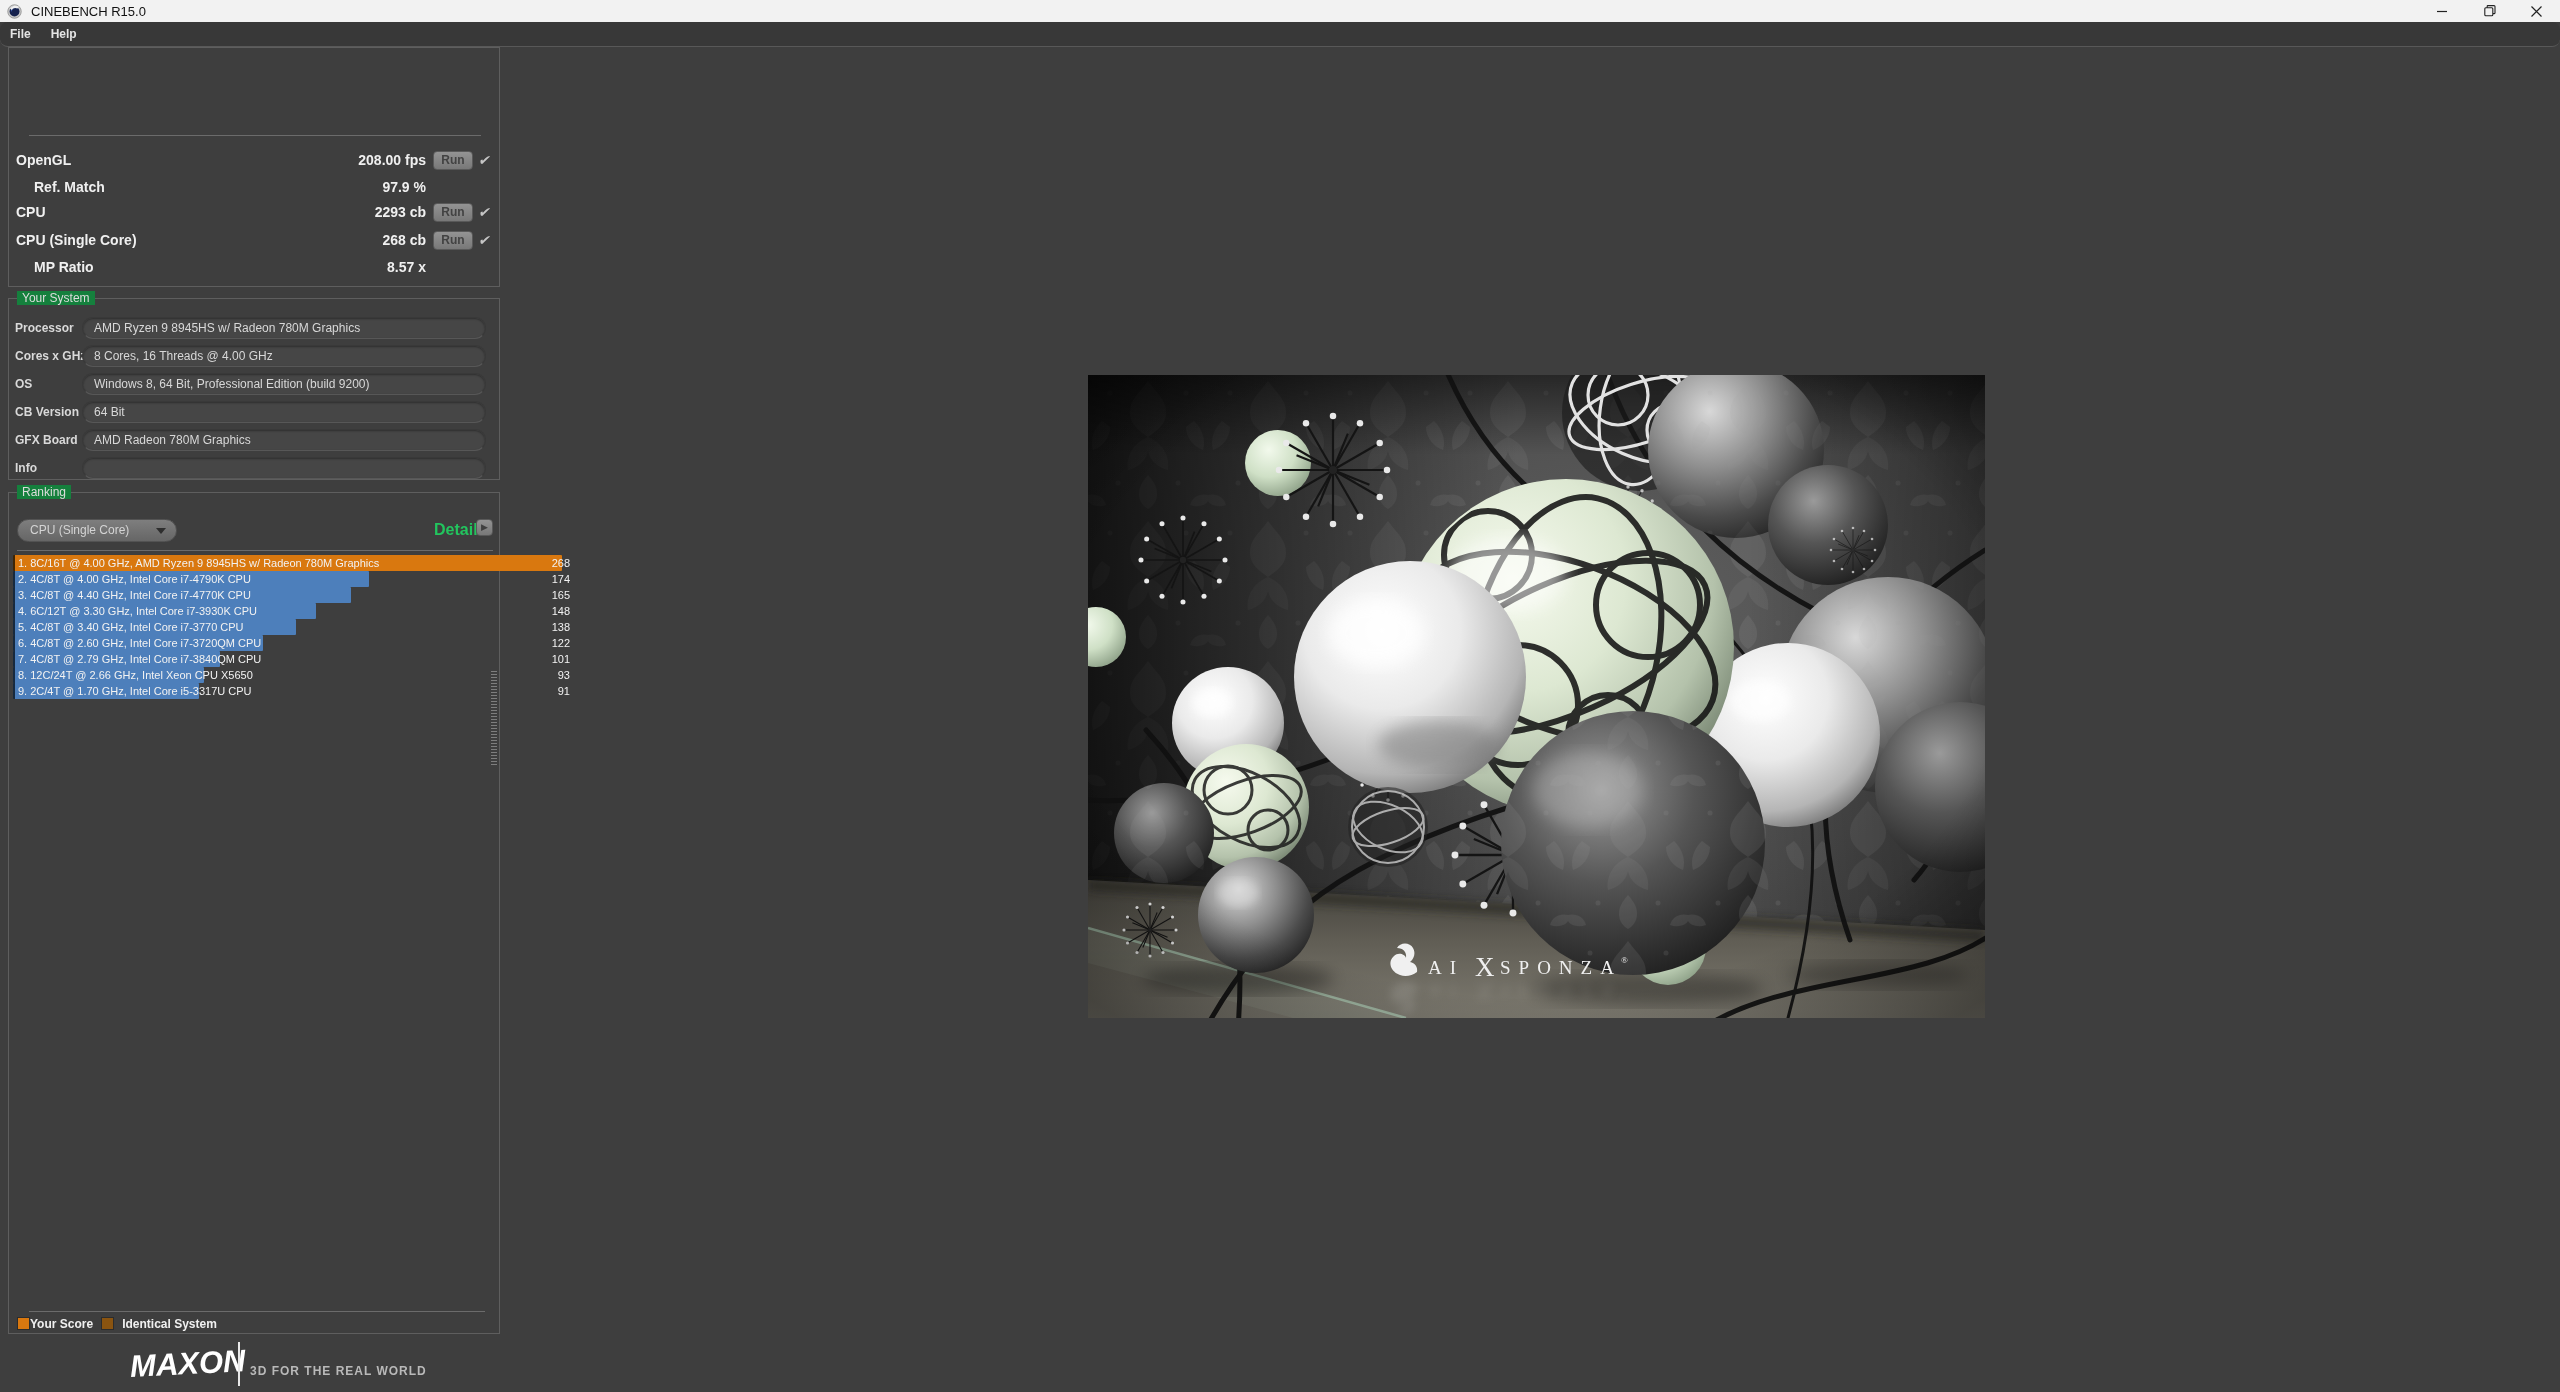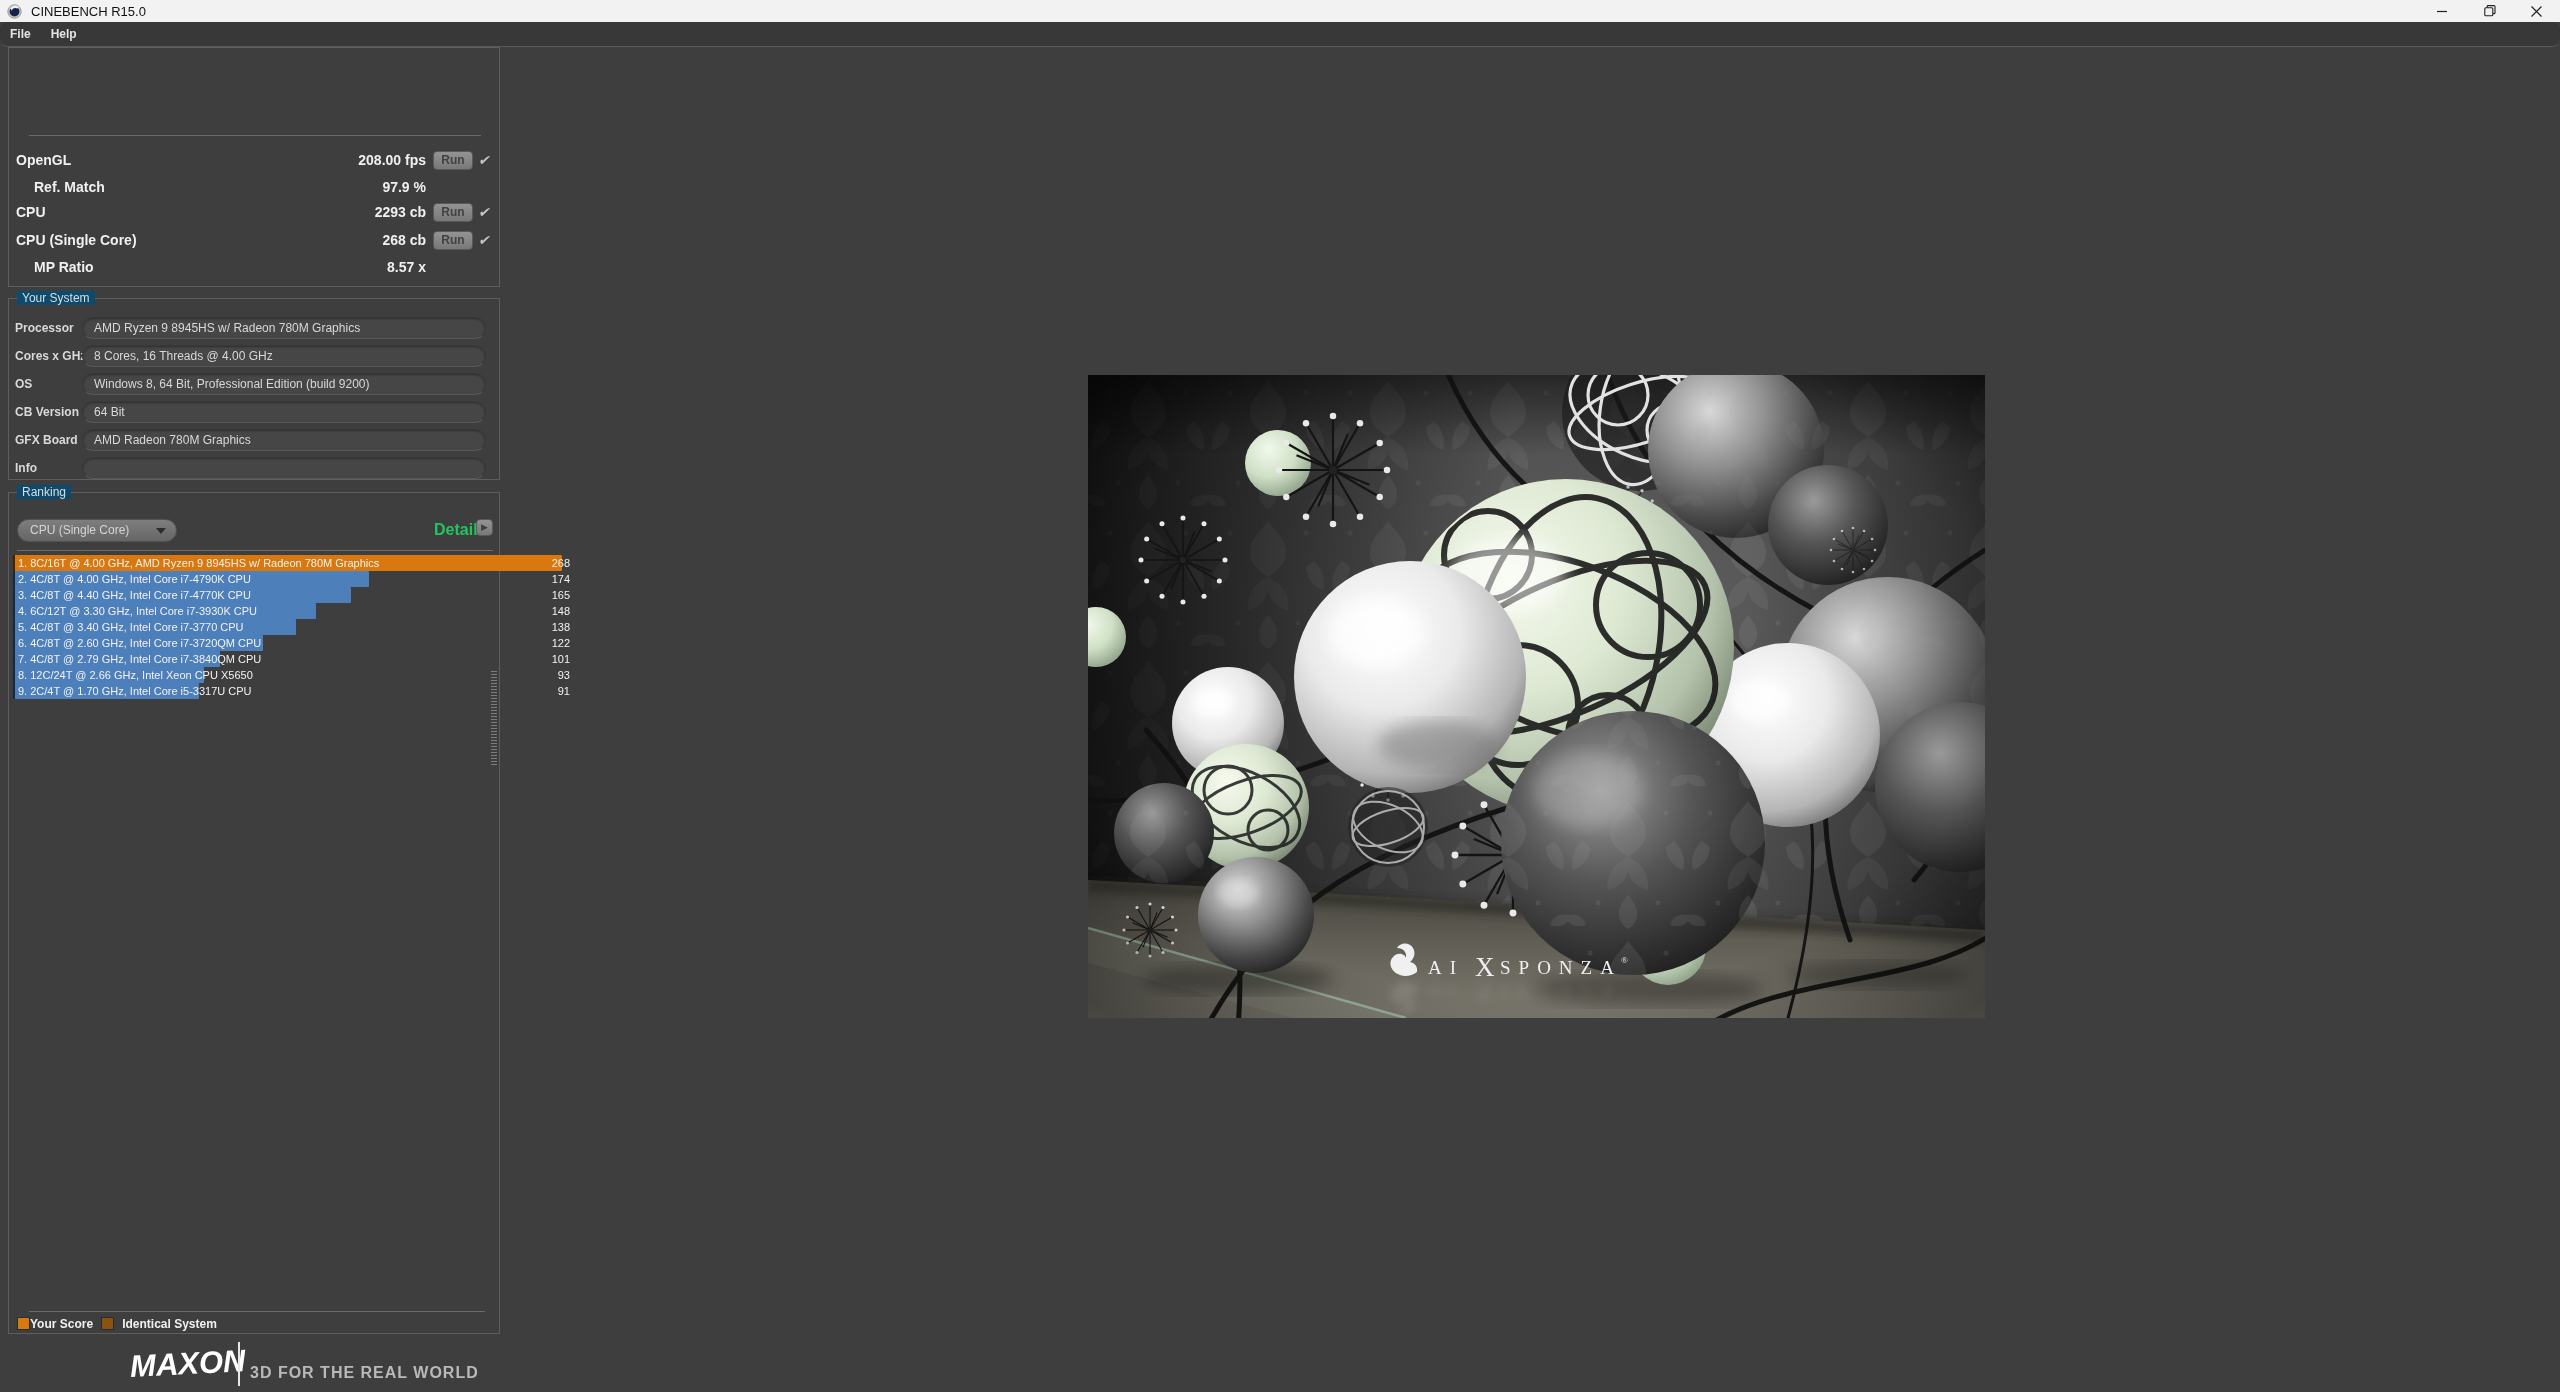--- a/index.html
+++ b/index.html
@@ -18,21 +18,21 @@
 
   
   .menubar { position:absolute; left:0; top:22px; width:2560px; height:25px;
              background:#383838; display:flex; align-items:center;
              border-bottom:1px solid #585858;border-radius:8px; }
   .menu-item { color:#e4e4e4; font-size:12px; font-weight:bold; padding:0 10px; height:25px;
                display:flex; align-items:center; }
 
   
   .gbox { position:absolute; border:1px solid #5e5e5e; background:transparent; }
-  .gbox-title { position:absolute; top:-8px; left:8px; background:#0c4a6e; padding:0 5px;
+  .gbox-title { position:absolute; top:-8px; left:8px; background:#15803d; padding:0 5px;
                 color:#dcdcdc; font-size:12px; line-height:14px; }
 
   
   .logo-row { position:absolute; left:0; top:14px; width:100%; height:70px; }
   .cb-logo { position:absolute; left:110px; top:2px; width:42px; height:42px; }
   .cb-word { position:absolute; left:160px; top:7px; font-size:29px; font-weight:300;
              letter-spacing:1px; color:#d6d6d6; }
   .cb-by   { position:absolute; left:298px; top:44px; font-size:14px; color:#b5b5b5;
              letter-spacing:1px; }
   .sep { position:absolute; height:1px; background:#8f8f8f; opacity:.55; }
@@ -88,21 +88,21 @@
   .legend-row { position:absolute; left:0; top:824px; width:100%; height:14px; }
   .legend-sq { position:absolute; top:0; width:13px; height:13px; border:1px solid #2c2c2c; }
   .legend-label { position:absolute; top:0; font-size:12px; font-weight:bold; color:#f0f0f0;
                line-height:14px; white-space:nowrap; }
 
   
   .footer { position:absolute; left:130px; top:1342px; width:300px; height:46px; }
   .maxon-word { position:absolute; left:0; top:4px; font-size:31px; font-weight:bold;
                 font-style:italic; color:#fff; letter-spacing:0px; transform:rotate(-3deg); }
   .footer-sep { position:absolute; left:108px; top:0px; width:2px; height:44px; background:#e8e8e8; }
-  .footer-tag { position:absolute; left:120px; top:22px; font-size:16px; font-weight:bold;
+  .footer-tag { position:absolute; left:120px; top:22px; font-size:12px; font-weight:bold;
                 color:#b9b9b9; letter-spacing:1px; white-space:nowrap; }
 
   
   .render-area { position:absolute; left:1088px; top:375px; width:897px; height:643px; }
   .status-text { position:absolute; left:1088px; top:1360px; width:897px; text-align:center;
                  font-size:19px; font-weight:bold; color:#f2f2f2; }
 </style>
 </head>
 <body>
 

